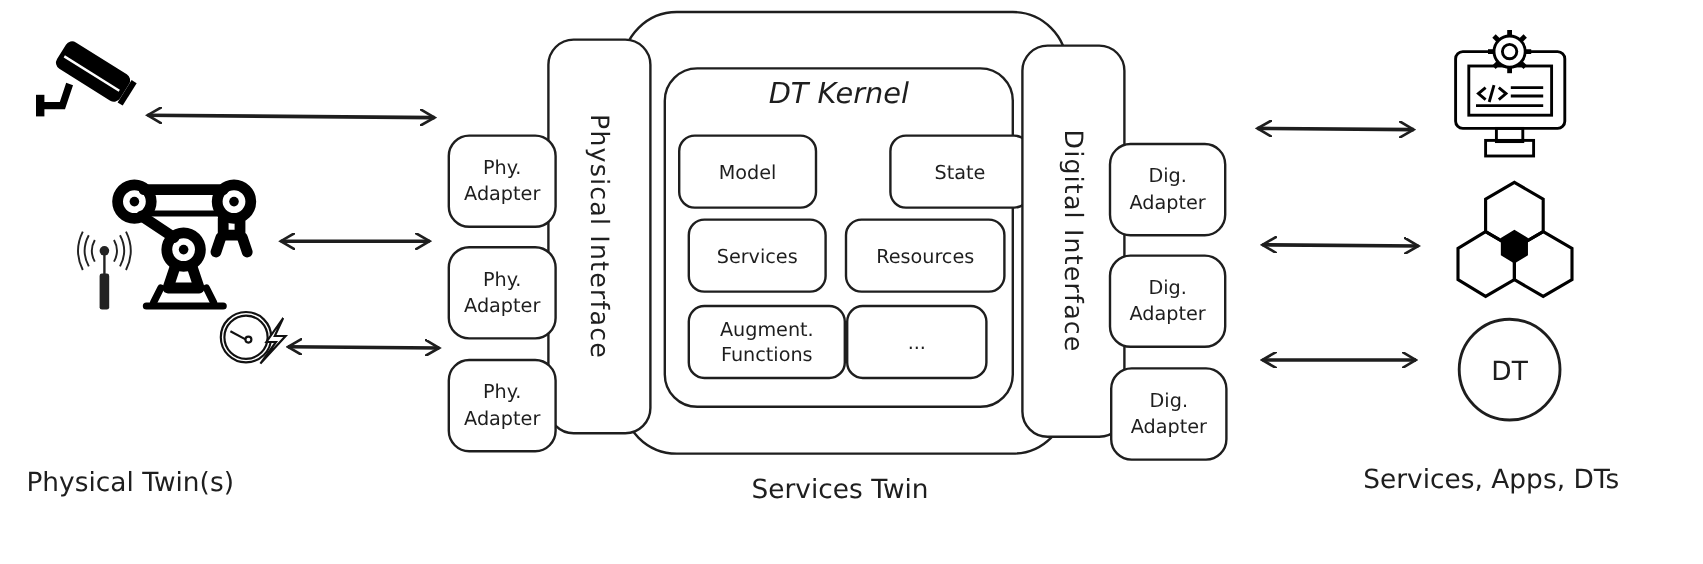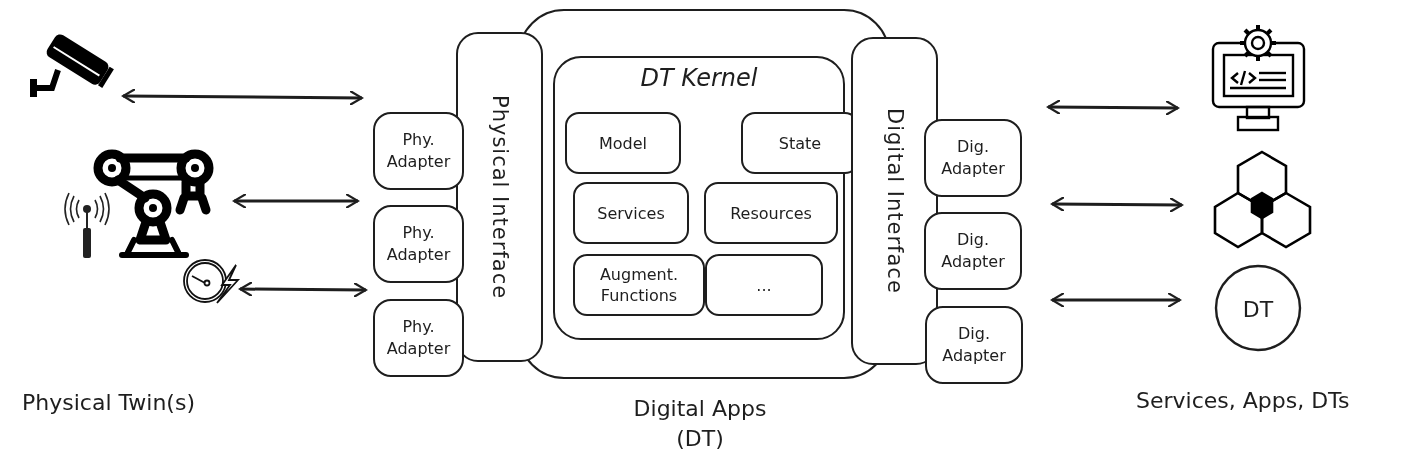--- a/index.html
+++ b/index.html
@@ -175,16 +175,15 @@
   </g>
 
   <g>
     <circle cx="1258" cy="308" r="42" fill="none" stroke="#1e1e1e" stroke-width="2.4"></circle>
     <text x="1258" y="317" text-anchor="middle" font-family="DejaVu Sans, sans-serif" font-size="22" fill="#1e1e1e">DT</text>
   </g>
 </svg>
 
 <div class="caption" style="left:22px;top:390px;">Physical Twin(s)</div>
 <div class="caption" style="left:600px;top:394px;width:200px;line-height:30px;">
-  <div>Digital Apps</div>
-  <div>(DT)</div>
+  <div>Services Twin</div>
 </div>
 <div class="caption" style="left:1136px;top:388px;">Services, Apps, DTs</div>
 
 </body></html>

